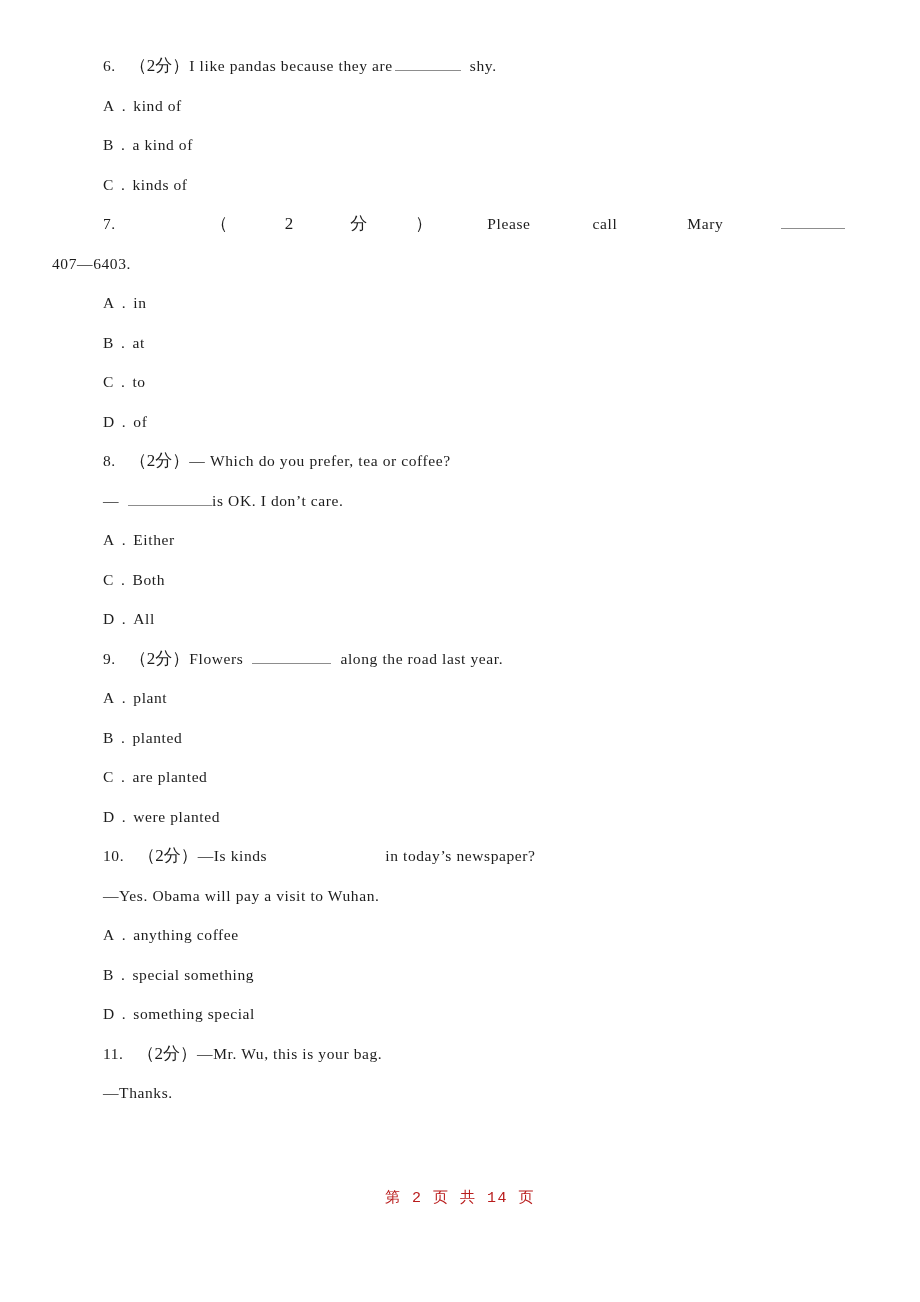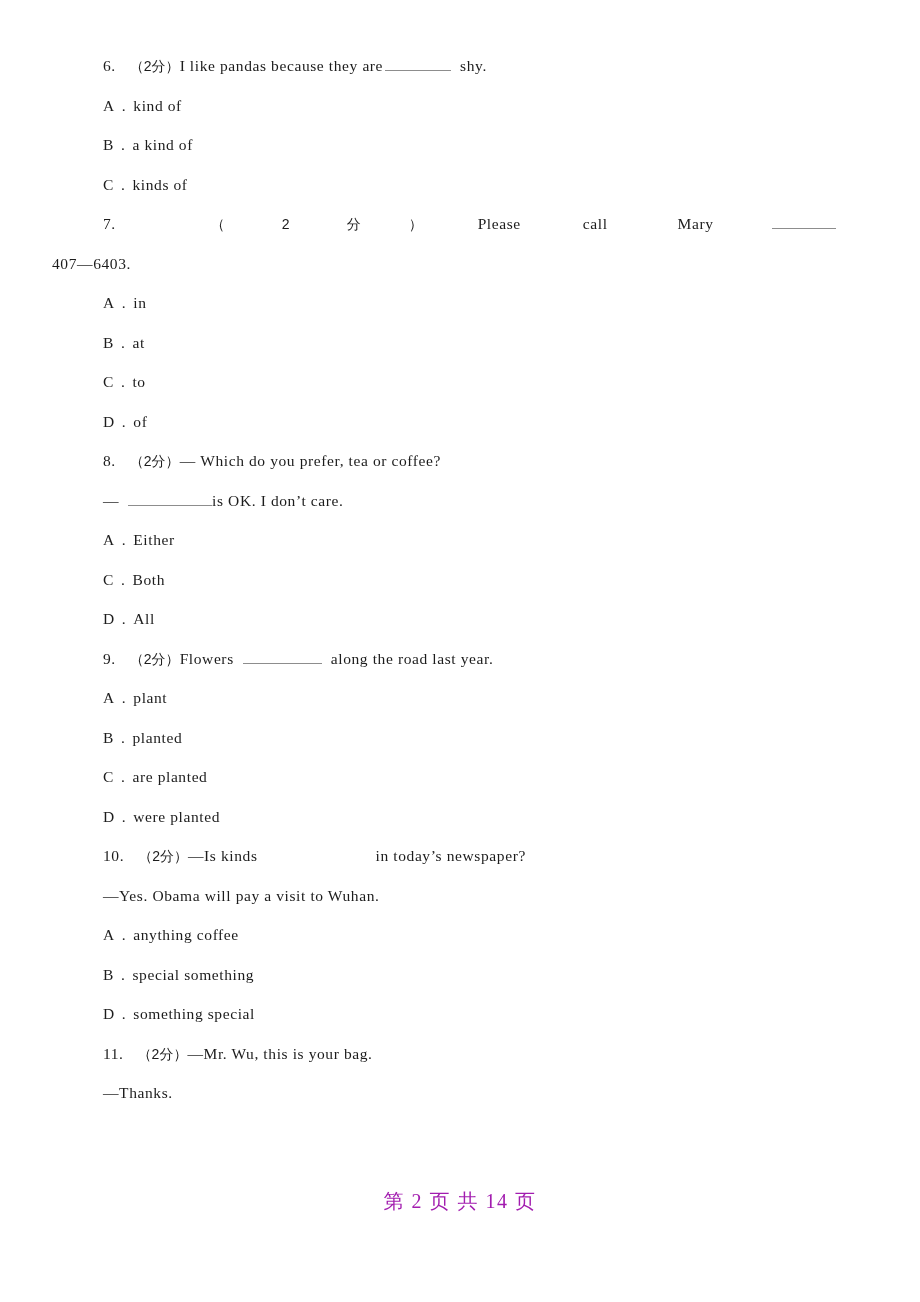--- a/index.html
+++ b/index.html
@@ -69,22 +69,22 @@
   }
   .justified .seg {
     display: inline-block;
   }
 
   .num {
     display: inline-block;
   }
 
   .marks {
-    font-family: Liberation Sans, sans-serif;
-    font-size: 14px;
+    font-family: Liberation Serif, serif;
+    font-size: 17px;
     letter-spacing: 0;
   }
 
   
   .blank {
     display: inline-block;
     border-bottom: 1.3px solid #8d8d8d;
     vertical-align: baseline;
     height: 13px;
     margin: 0 2px;
@@ -103,24 +103,24 @@
   .sp { display: inline-block; }
   .sp.s1 { width: 7px; }
   .sp.s2 { width: 14px; }
 
   .footer {
     position: absolute;
     left: 0;
     top: 1188px;
     width: 920px;
     text-align: center;
-    font-size: 20px;
+    font-size: 15px;
     letter-spacing: 1.5px;
-    color: #a21caf;
-    font-family: Liberation Serif, serif;
+    color: #b91c1c;
+    font-family: Liberation Mono, monospace;
   }
   .footer .fnum { letter-spacing: 1.5px; }
 </style>
 </head>
 <body>
 
 <div class="page">
   <div class="content">
 
     <div class="line q-line">

